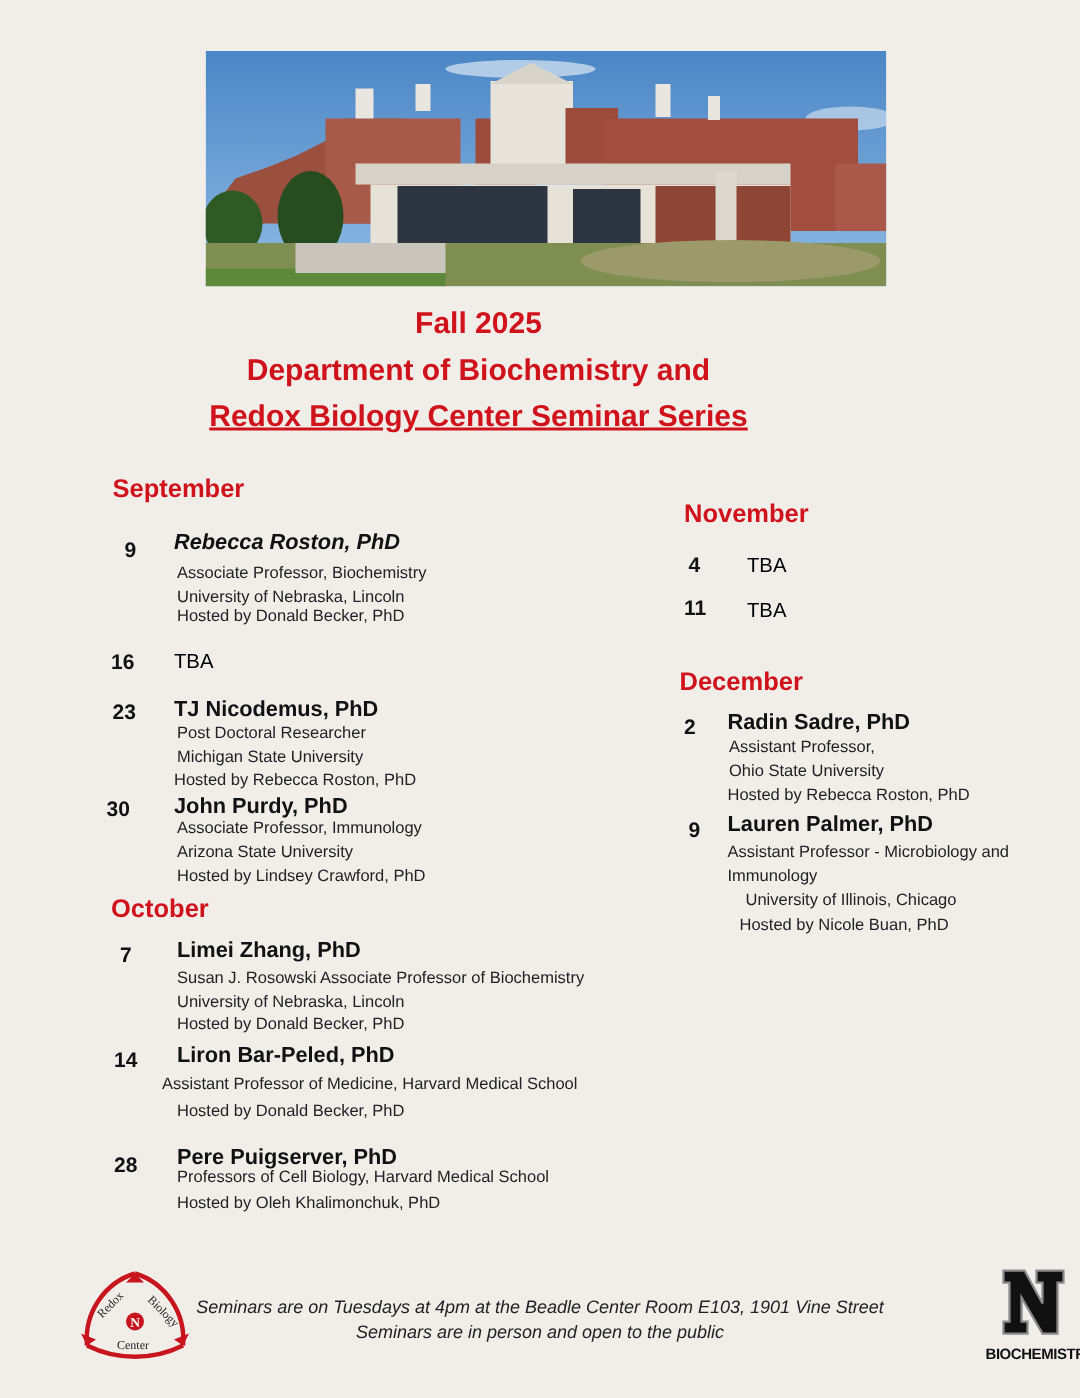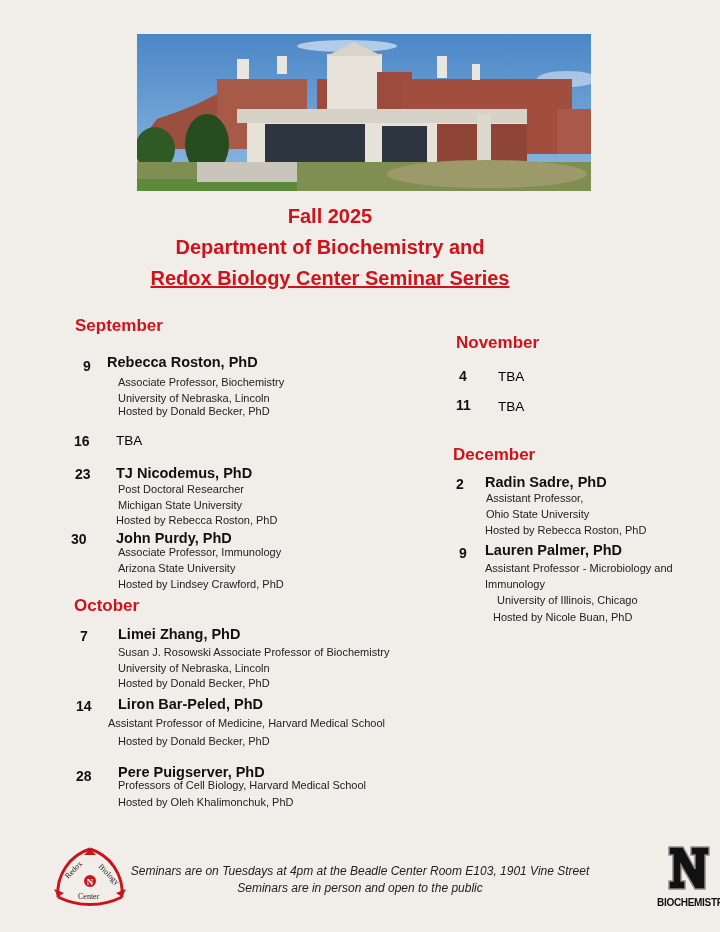--- a/index.html
+++ b/index.html
@@ -2,21 +2,21 @@
 <html><head>
 <meta charset="utf-8">
 <style>
   html, body { margin:0; padding:0; }
   body {
     width:720px; height:932px; background:#f1eeea; position:relative; overflow:hidden;
     font-family:"Liberation Sans", sans-serif; color:#1a1a1a;
   }
   .abs { position:absolute; }
   .photo { left:137px; top:34px; width:454px; height:157px; overflow:hidden; }
-  .title { left:12px; width:636px; text-align:center; color:#d0121b; font-weight:bold; font-size:20px; }
+  .title { left:1px; width:636px; text-align:center; color:#d0121b; font-weight:bold; font-size:20px; }
   .month { color:#d0121b; font-weight:bold; font-size:17px; }
   .day { font-weight:bold; font-size:14px; color:#111; }
   .name { font-weight:bold; font-size:14.5px; color:#111; }
   .line { font-size:11px; color:#222; white-space:nowrap; }
   .tba { font-size:13.5px; color:#000000; }
   .footer { left:0; width:720px; text-align:center; font-style:italic; font-size:12px; color:#222; }
 </style>
 </head>
 <body>
 
@@ -65,21 +65,21 @@
   </svg>
 </div>
 
 <div class="abs title" style="top:205px;">Fall 2025</div>
 <div class="abs title" style="top:236px;">Department of Biochemistry and</div>
 <div class="abs title" style="top:267px;text-decoration:underline;">Redox Biology Center Seminar Series</div>
 
 <div class="abs month" style="left:75px; top:316px;">September</div>
 
 <div class="abs day" style="left:83px; top:358px;">9</div>
-<div class="abs name" style="left:107px; top:354px;">Rebecca Roston, PhD</div>
+<div class="abs name" style="left:116px; top:354px;font-style:italic;">Rebecca Roston, PhD</div>
 <div class="abs line" style="left:118px; top:376px;">Associate Professor, Biochemistry</div>
 <div class="abs line" style="left:118px; top:392px;">University of Nebraska, Lincoln</div>
 <div class="abs line" style="left:118px; top:405px;">Hosted by Donald Becker, PhD</div>
 
 <div class="abs day" style="left:74px; top:433px;">16</div>
 <div class="abs tba" style="left:116px; top:433px;">TBA</div>
 
 <div class="abs day" style="left:75px; top:466px;">23</div>
 <div class="abs name" style="left:116px; top:465px;">TJ Nicodemus, PhD</div>
 <div class="abs line" style="left:118px; top:483px;">Post Doctoral Researcher</div>

